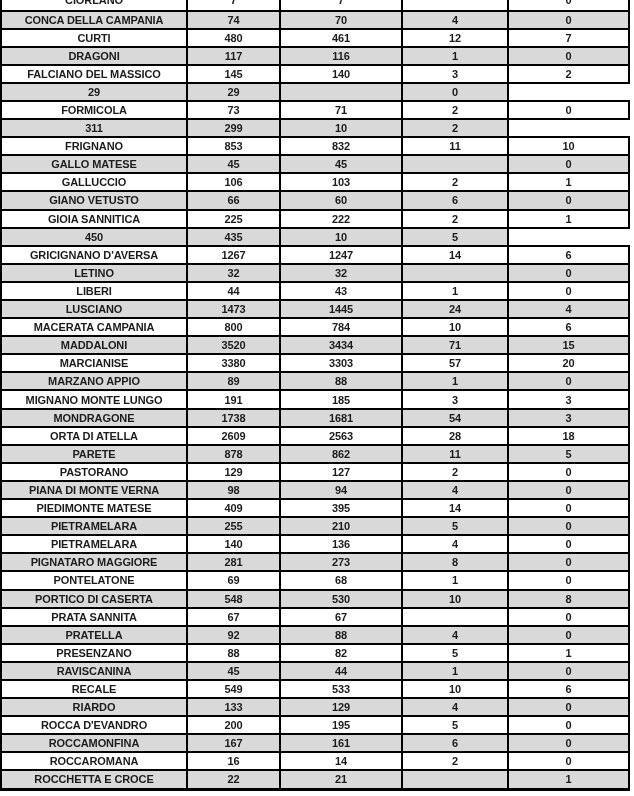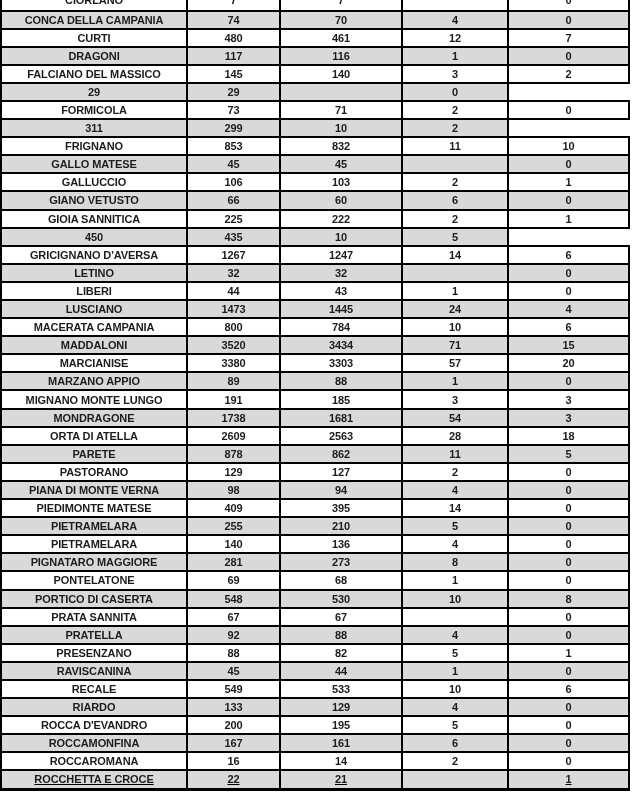--- a/index.html
+++ b/index.html
@@ -21,21 +21,20 @@
   .row {
     display: grid;
     grid-template-columns: 188px 93px 122px 106px 121px;
     height: 18.1px;
     box-sizing: border-box;
     border-bottom: 2px solid var(--border, #000000);
   }
   .row:last-child {
     border-bottom-width: 3px;
     height: 19.1px;
-    text-decoration: underline;
   }
   .cell {
     display: flex;
     align-items: center;
     justify-content: center;
     box-sizing: border-box;
     border-right: 2px solid var(--border, #000000);
     background: #ffffff;
     overflow: hidden;
   }

